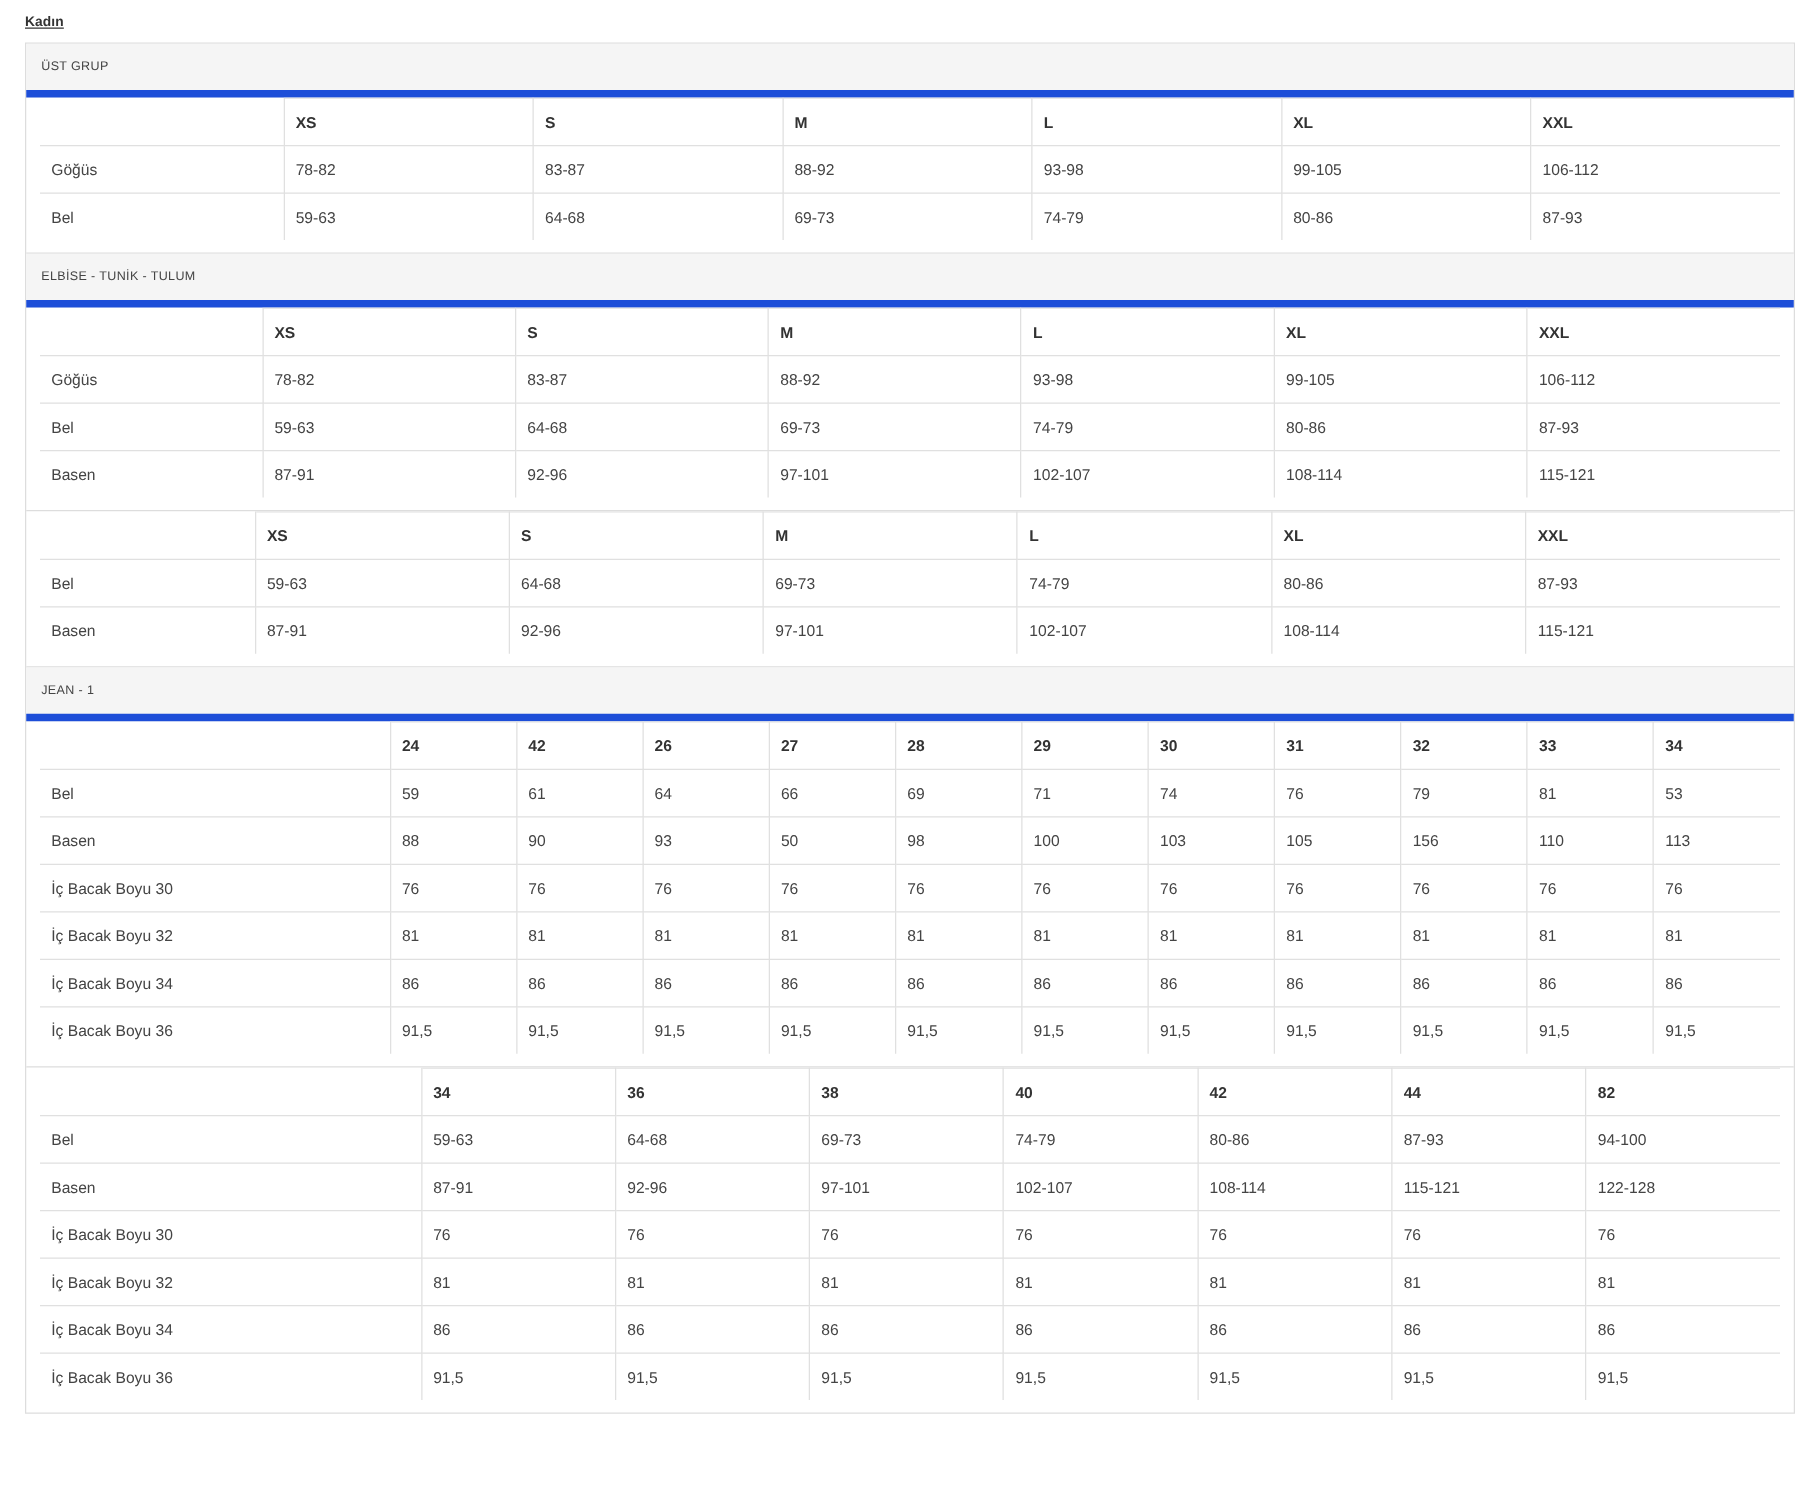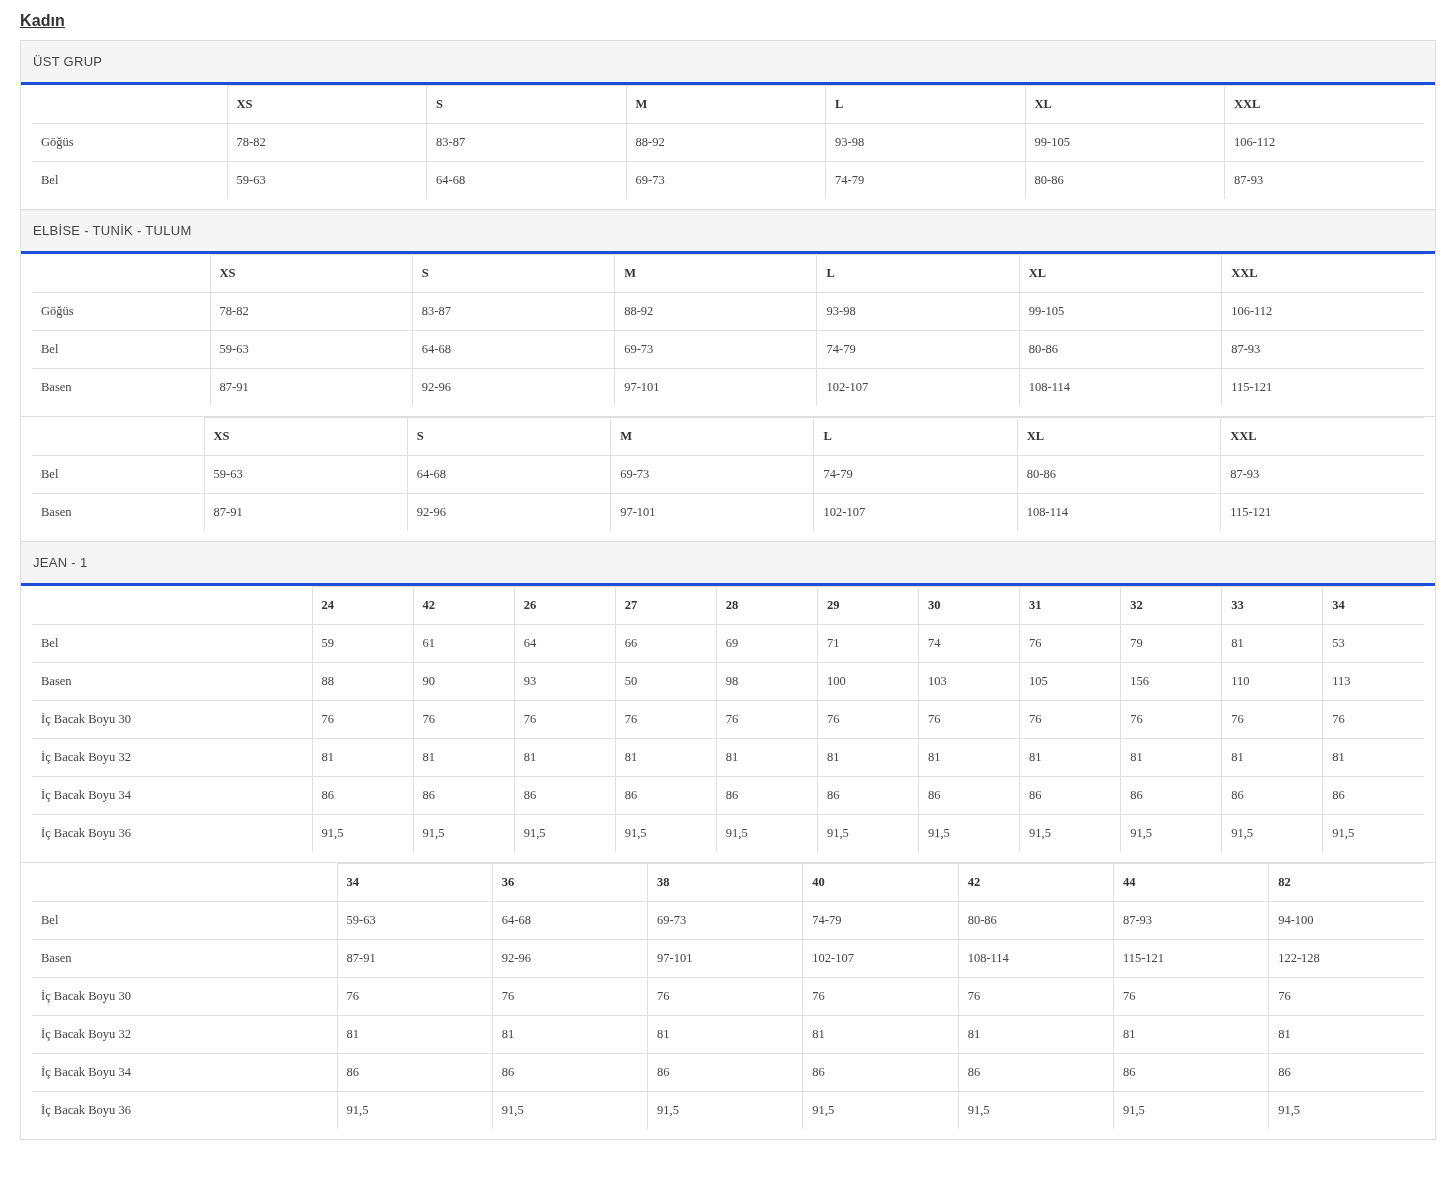--- a/index.html
+++ b/index.html
@@ -9,21 +9,21 @@
     font-family: "Liberation Sans", sans-serif;
   }
   #page {
     width: 1452px;
     min-height: 1196px;
     background: #ffffff;
     box-sizing: border-box;
     position: relative;
   }
   .page-title {
-    font-size: 16px;
+    font-size: 11px;
     font-weight: bold;
     color: #333333;
     text-decoration: underline;
     padding: 12px 0 10px 20px;
     letter-spacing: 0.1px;
   }
   .outer-panel {
     border: 1px solid #dddddd;
     margin: 0 16px 0 20px;
     background: #ffffff;
@@ -31,31 +31,30 @@
   }
   .section {
     border-bottom: 1px solid #dddddd;
   }
   .section:last-child {
     border-bottom: none;
   }
   .section-header {
     background: #f5f5f5;
     color: #444444;
-    font-size: 13px;
+    font-size: 10px;
     padding: 13px 12px 13px 12px;
-    border-bottom: 3px solid #1d4ed8;
+    border-bottom: 6px solid #1d4ed8;
     letter-spacing: 0.3px;
   }
   table.size-table {
     border-collapse: collapse;
     width: calc(100% - 22px);
     margin: 0 11px 10px 11px;
     table-layout: fixed;
-    font-family: Liberation Serif, serif;
   }
   table.size-table td,
   table.size-table th {
     border: 1px solid #e0e0e0;
     font-size: 12.5px;
     color: #444444;
     padding: 10px 8px 10px 9px;
     text-align: left;
     font-weight: normal;
     height: 17px;

